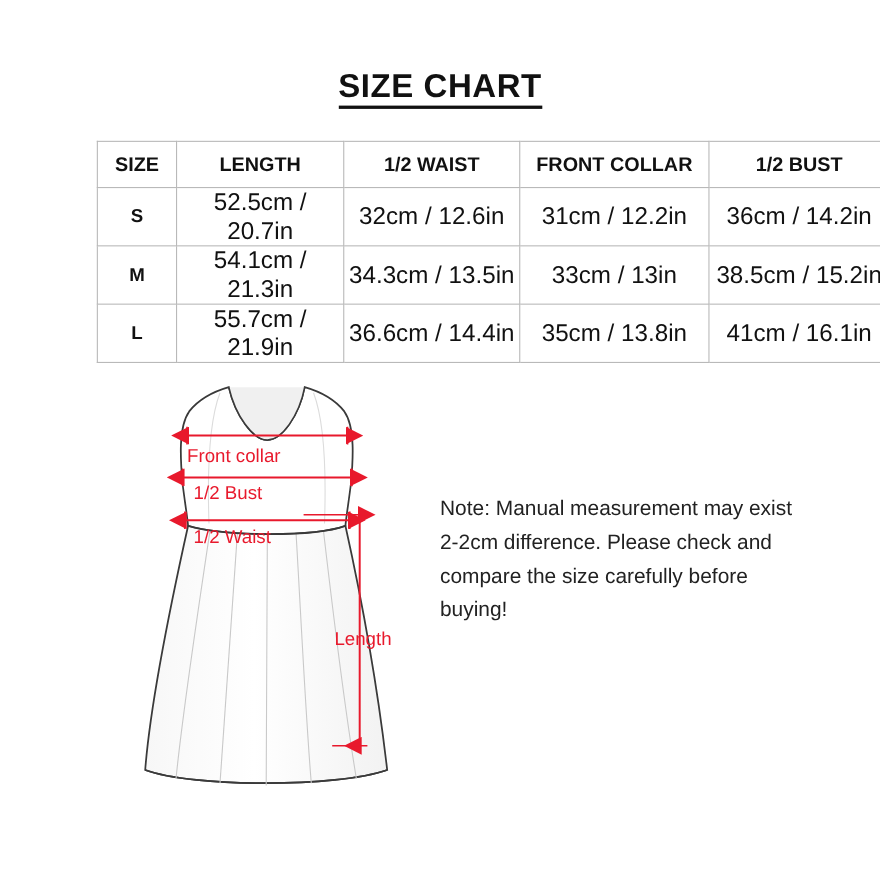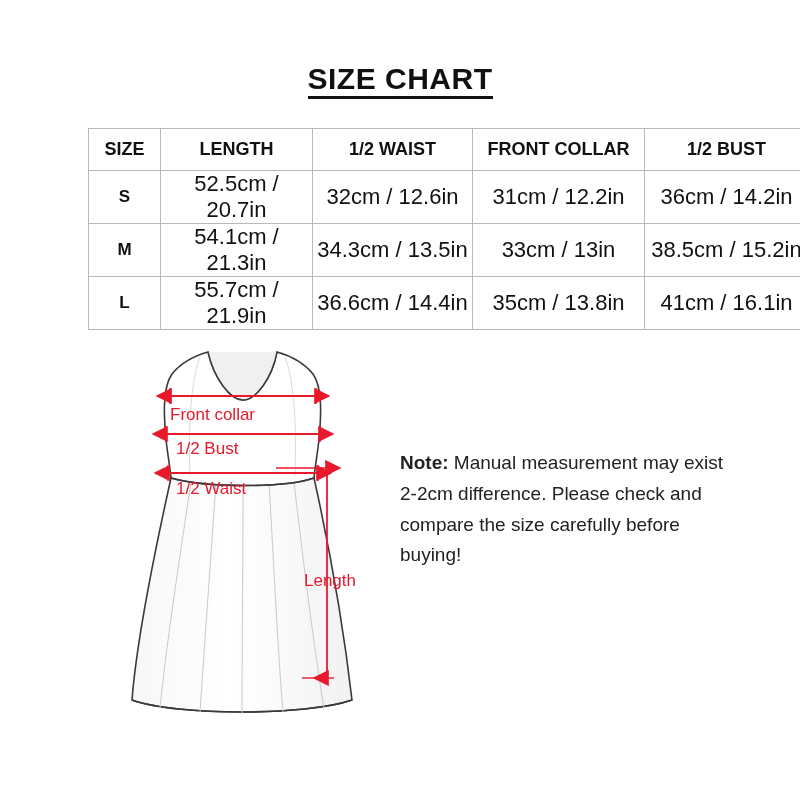--- a/index.html
+++ b/index.html
@@ -85,21 +85,21 @@
   .note {
     position: absolute;
     left: 400px;
     top: 100px;
     width: 330px;
     font-size: 19px;
     line-height: 1.62;
     color: #222;
   }
   .note b {
-    font-weight: bold;
+    font-weight: normal;
   }
   .note-text {
     display: inline;
   }
 </style>
 </head>
 <body>
 
 <div class="title-wrap">
   <div class="title">SIZE CHART</div>

